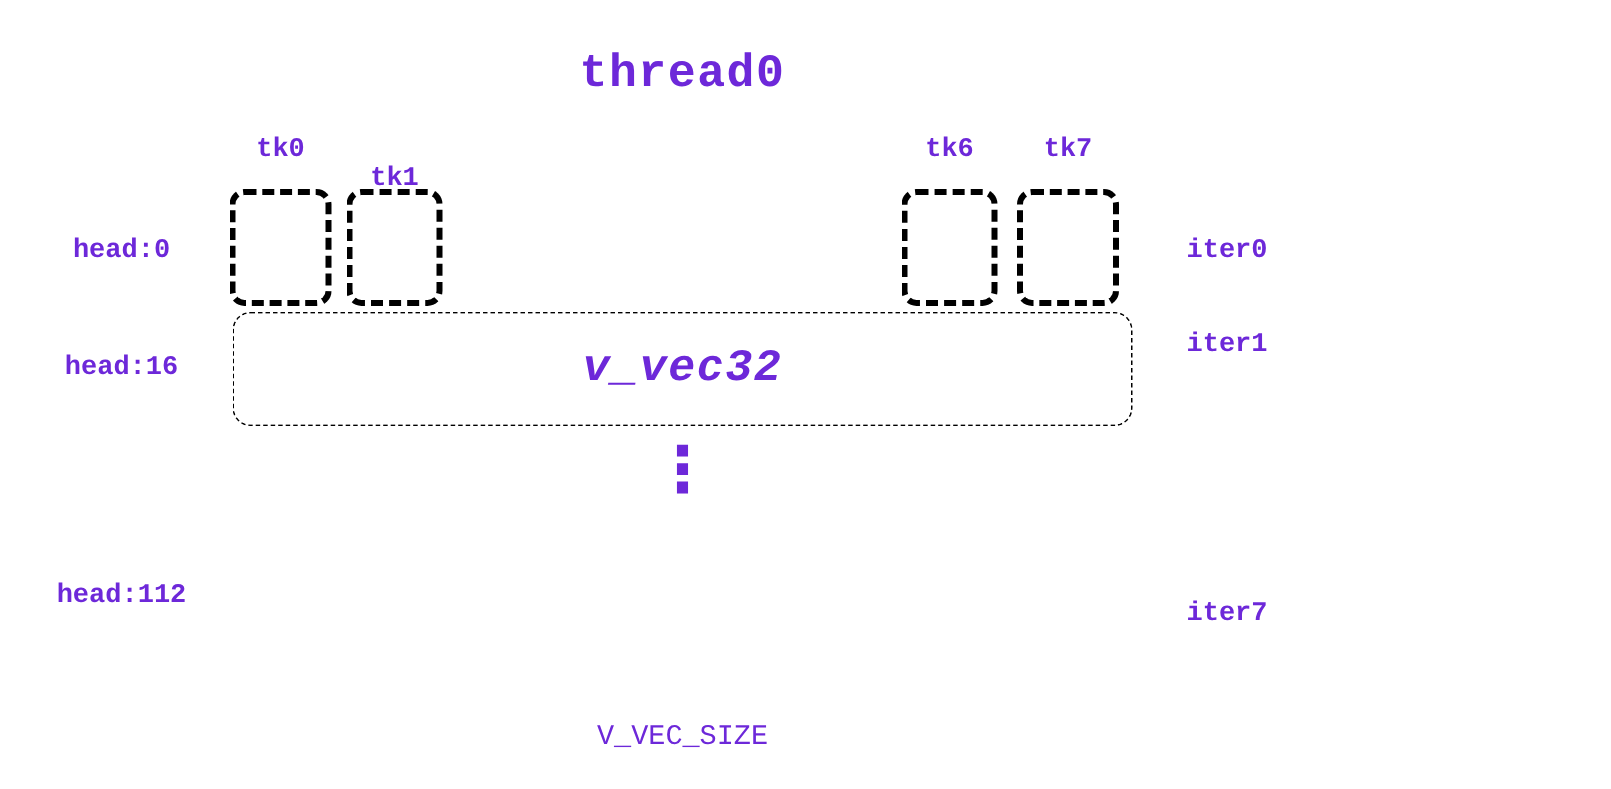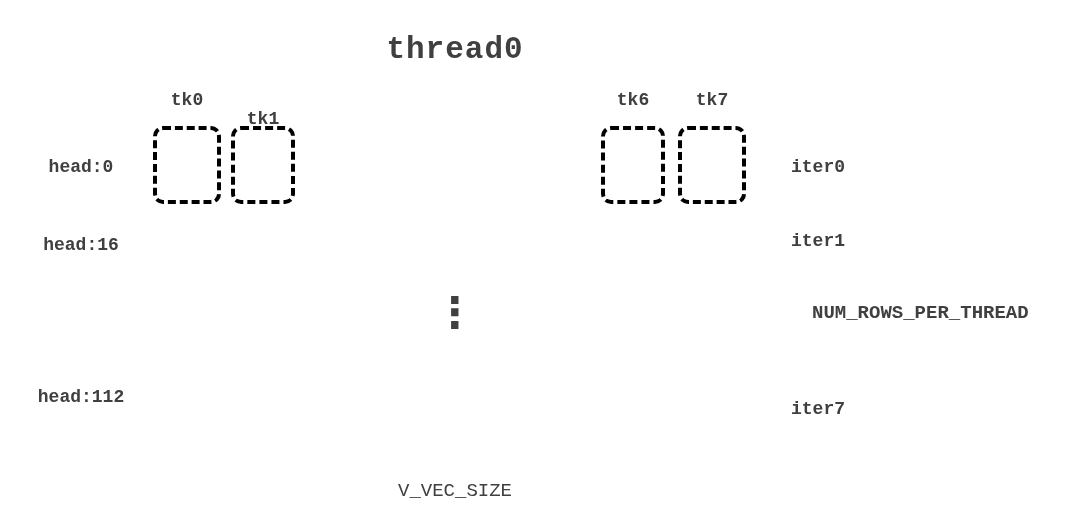--- a/index.html
+++ b/index.html
@@ -3,21 +3,21 @@
 <meta charset="utf-8">
 <style>
   * { box-sizing: border-box; }
   html, body { margin: 0; padding: 0; background: #ffffff; }
   .canvas {
     position: relative;
     width: 1074px;
     height: 526px;
     background: #ffffff;
     font-family: "Liberation Mono", "DejaVu Sans Mono", monospace;
-    color: #404040;
+    color: #6d28d9;
     overflow: hidden;
   }
   .title {
     position: absolute;
     left: 155px; top: 32px; width: 600px;
     text-align: center;
     font-size: 31px;
     font-weight: bold;
     letter-spacing: 1px;
   }
@@ -84,33 +84,35 @@
 <div class="canvas">
 
   <div class="title">thread0</div>
 
   <div class="small-label tk-label" style="left:157px;">tk0</div>
   <div class="small-label tk-label" style="left:233px;margin-top:19px;">tk1</div>
   <div class="small-label tk-label" style="left:603px;">tk6</div>
   <div class="small-label tk-label" style="left:682px;">tk7</div>
 
 
+  <div class="vec-box" style="top:208px; height:76px;">
+    <span class="vec-label">v_vec32</span>
+  </div>
 
 
   <div class="tk-box" style="left:153px; width:68px;"></div>
   <div class="tk-box" style="left:231px; width:64px;"></div>
   <div class="tk-box" style="left:601px; width:64px;"></div>
   <div class="tk-box" style="left:678px; width:68px;"></div>
 
   <div class="small-label head-label" style="top:157px;">head:0</div>
   <div class="small-label head-label" style="top:235px;">head:16</div>
   <div class="small-label head-label" style="top:387px;">head:112</div>
 
   <div class="small-label iter-label" style="top:157px;">iter0</div>
-  <div class="small-label iter-label" style="top:231px;">iter1</div>
+  <div class="small-label iter-label" style="top:220px;">iter1</div>
   <div class="small-label iter-label" style="top:399px;">iter7</div>
 
   <div class="ellipsis">⋮</div>
 
-  <div class="num-rows-label">NUM_ROWS_PER_THREAD</div>
   <div class="bottom-label">V_VEC_SIZE</div>
 
 </div>
 
 </body></html>

